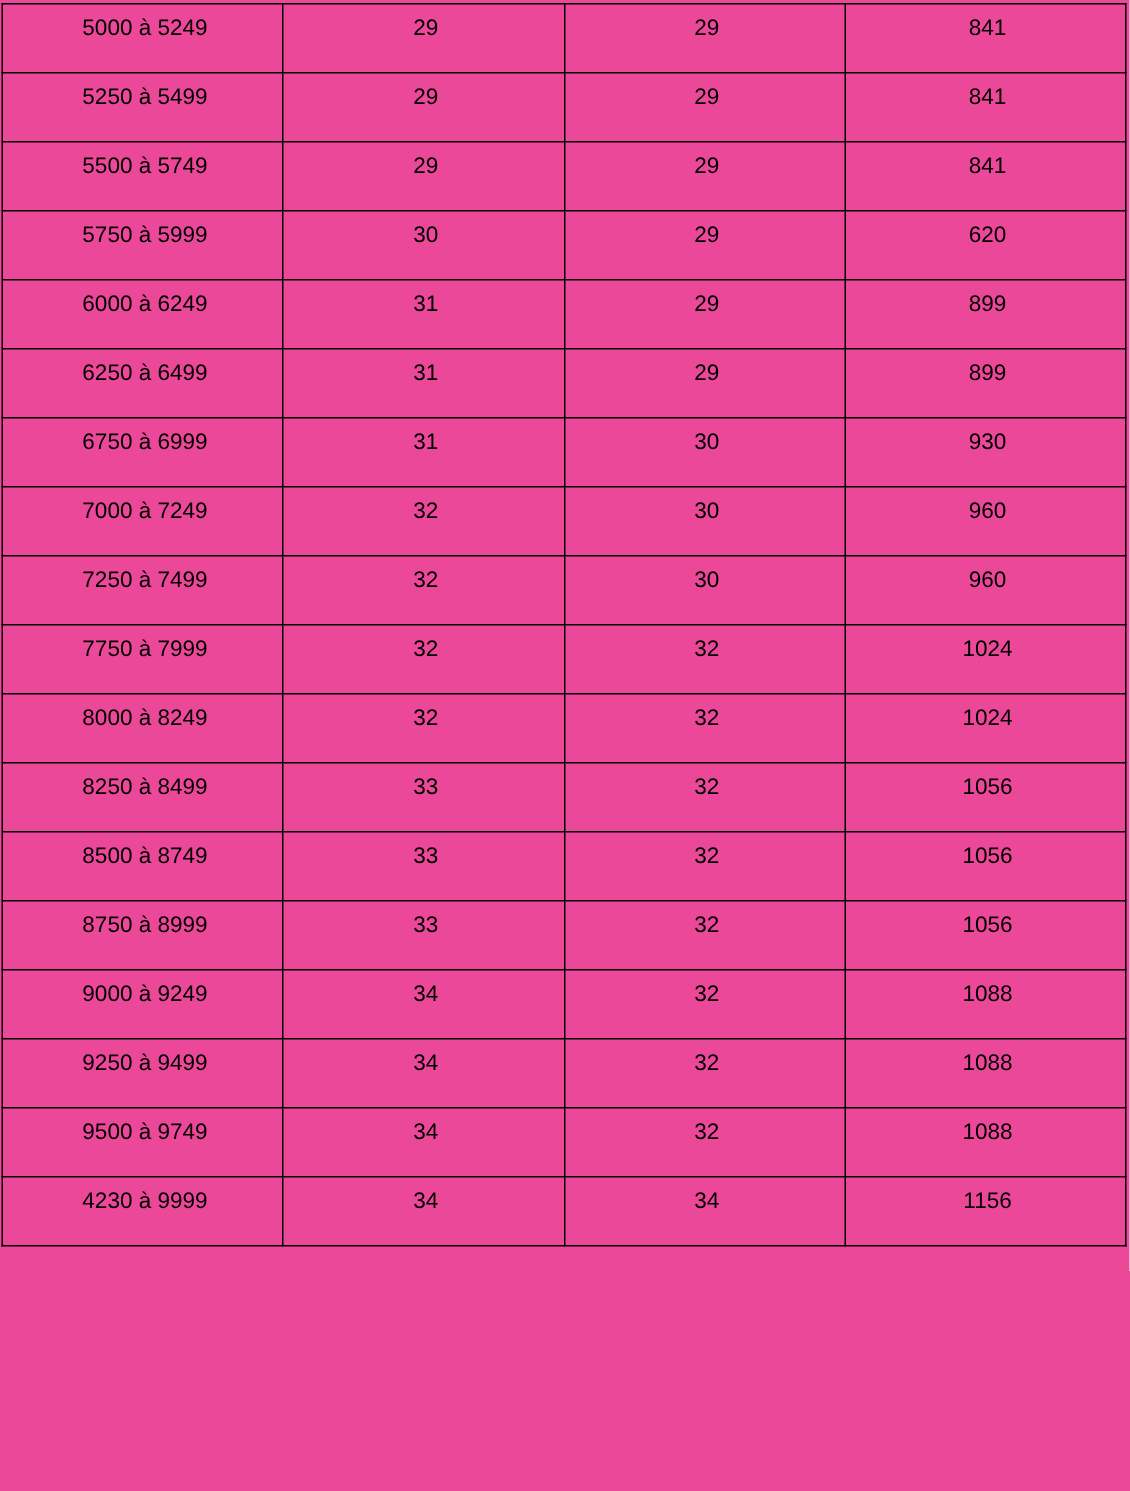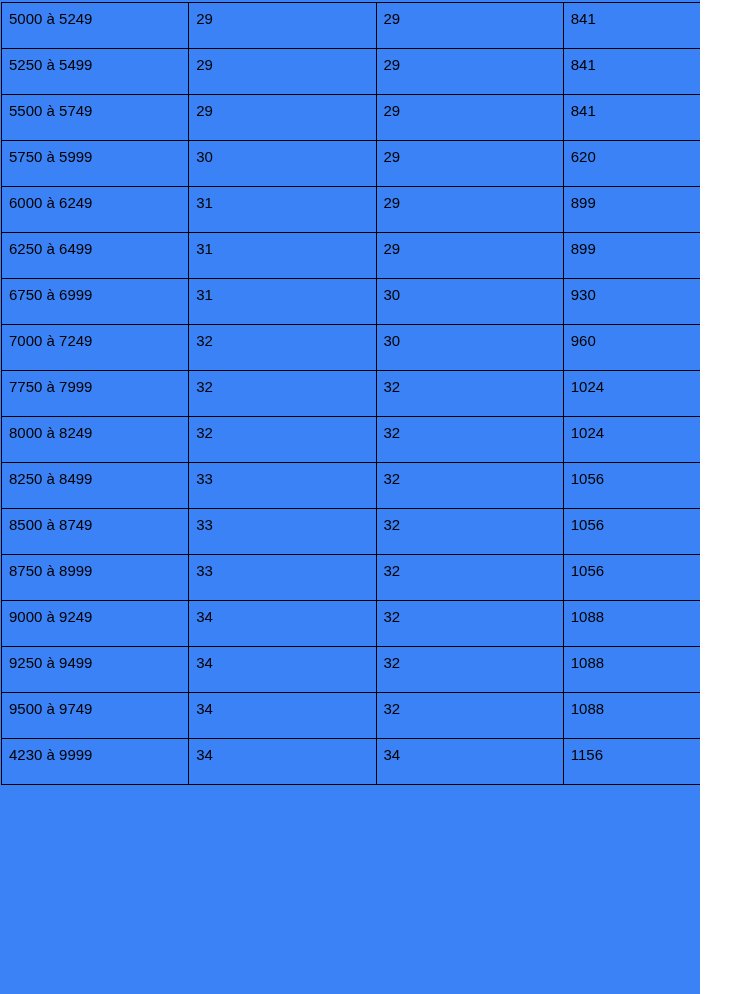--- a/index.html
+++ b/index.html
@@ -5,25 +5,26 @@
   html, body {
     margin: 0;
     padding: 0;
     background: #ffffff;
   }
   body {
     font-family: "Liberation Sans", sans-serif;
     color: #000000;
   }
   .page {
-    width: 700px;
+    width: 753px;
     height: 994px;
-    background: #3b82f6;
+    background: #ec4899;
     box-sizing: border-box;
     overflow: hidden;
+    text-align: center;
   }
   table.doc-table {
     border-collapse: collapse;
     table-layout: fixed;
     width: 750px;
     margin: 2px 0 0 1px;
   }
   .doc-table col {
     width: 25%;
   }
@@ -95,20 +96,26 @@
           <td>30</td>
           <td>930</td>
         </tr>
         <tr>
           <td>7000 à 7249</td>
           <td>32</td>
           <td>30</td>
           <td>960</td>
         </tr>
         <tr>
+          <td>7250 à 7499</td>
+          <td>32</td>
+          <td>30</td>
+          <td>960</td>
+        </tr>
+        <tr>
           <td>7750 à 7999</td>
           <td>32</td>
           <td>32</td>
           <td>1024</td>
         </tr>
         <tr>
           <td>8000 à 8249</td>
           <td>32</td>
           <td>32</td>
           <td>1024</td>

